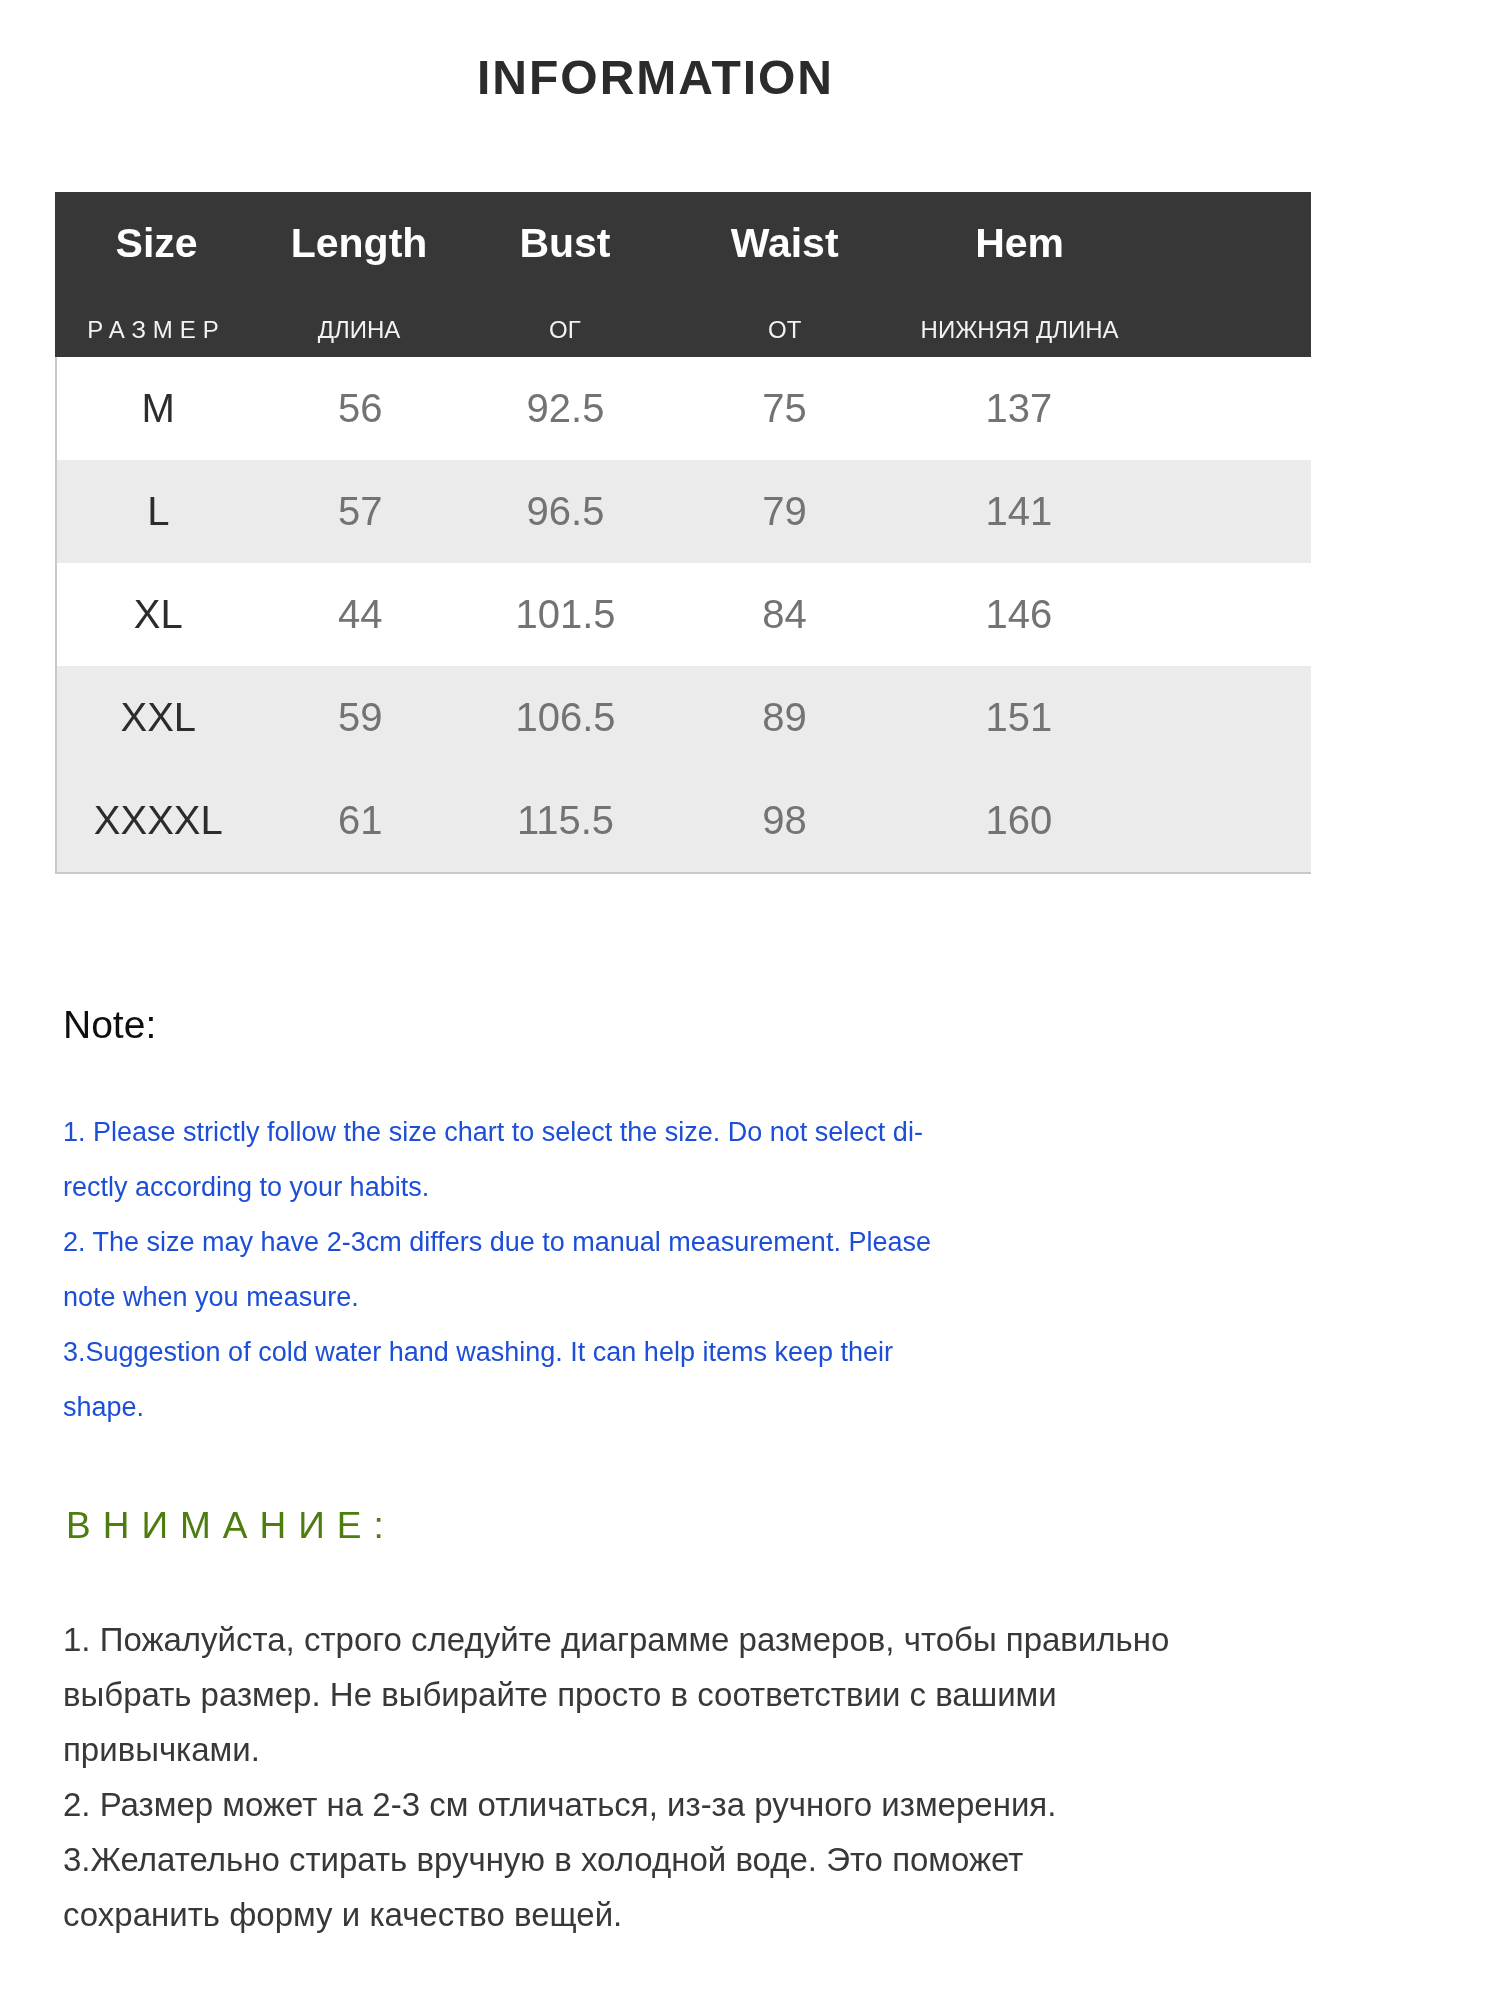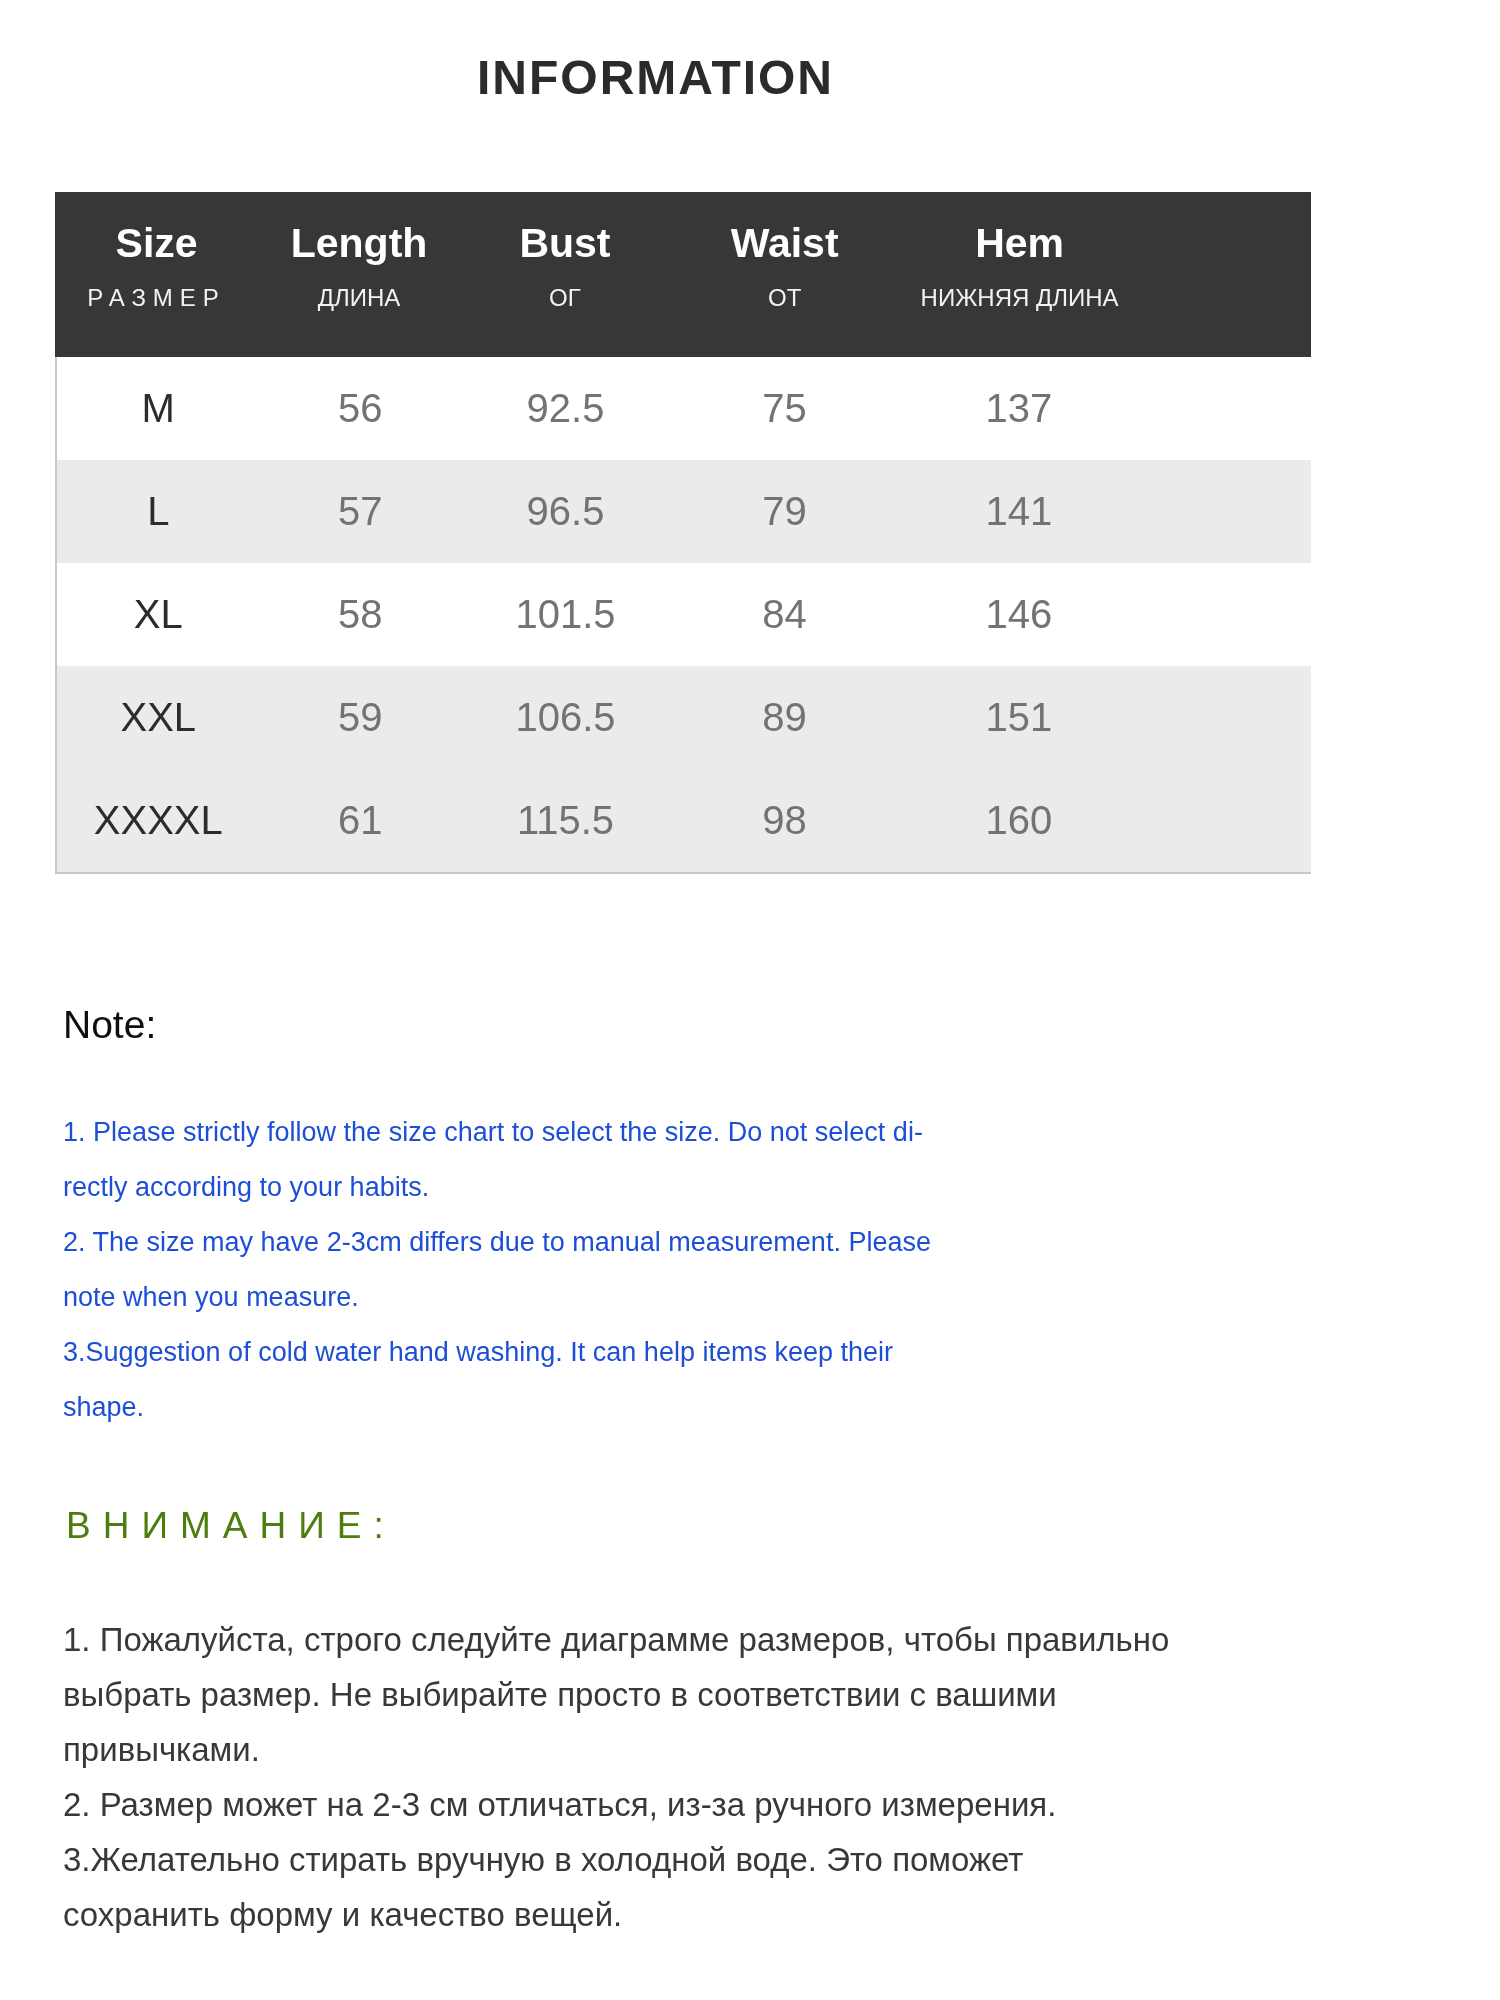--- a/index.html
+++ b/index.html
@@ -18,21 +18,21 @@
   }
   
   .size-table{position:absolute;left:55px;top:192px;width:1382px;}
   .grid-row{
     display:grid;
     grid-template-columns:14.7% 14.6% 15.2% 16.6% 17.4% auto;
   }
   .table-header{
     background:#373737;color:#ffffff;height:165px;
   }
-  .th{display:flex;flex-direction:column;align-items:center;padding-top:28px;}
+  .th{display:flex;flex-direction:column;align-items:center;padding-top:28px;gap:32px;}
   .th .label{font-size:41px;font-weight:bold;}
   .th .sublabel{font-size:24px;font-weight:400;margin-top:17px;color:#f2f2f2;}
   .th .sublabel.spaced{letter-spacing:7px;}
   .th .sublabel.tight{letter-spacing:0px;}
   .table-body{
     border:2px solid #c9c9c9;border-top:none;
     box-sizing:border-box;
   }
   .data-row{height:103px;align-items:center;text-align:center;background:#ffffff;}
   .data-row.alt{background:#ebebeb;}
@@ -102,21 +102,21 @@
       <div class="grid-row data-row alt">
         <div class="cell size-cell">L</div>
         <div class="cell num-cell">57</div>
         <div class="cell num-cell">96.5</div>
         <div class="cell num-cell">79</div>
         <div class="cell num-cell">141</div>
         <div class="cell"></div>
       </div>
       <div class="grid-row data-row">
         <div class="cell size-cell">XL</div>
-        <div class="cell num-cell">58</div>
+        <div class="cell num-cell">44</div>
         <div class="cell num-cell">101.5</div>
         <div class="cell num-cell">84</div>
         <div class="cell num-cell">146</div>
         <div class="cell"></div>
       </div>
       <div class="grid-row data-row alt">
         <div class="cell size-cell">XXL</div>
         <div class="cell num-cell">59</div>
         <div class="cell num-cell">106.5</div>
         <div class="cell num-cell">89</div>

